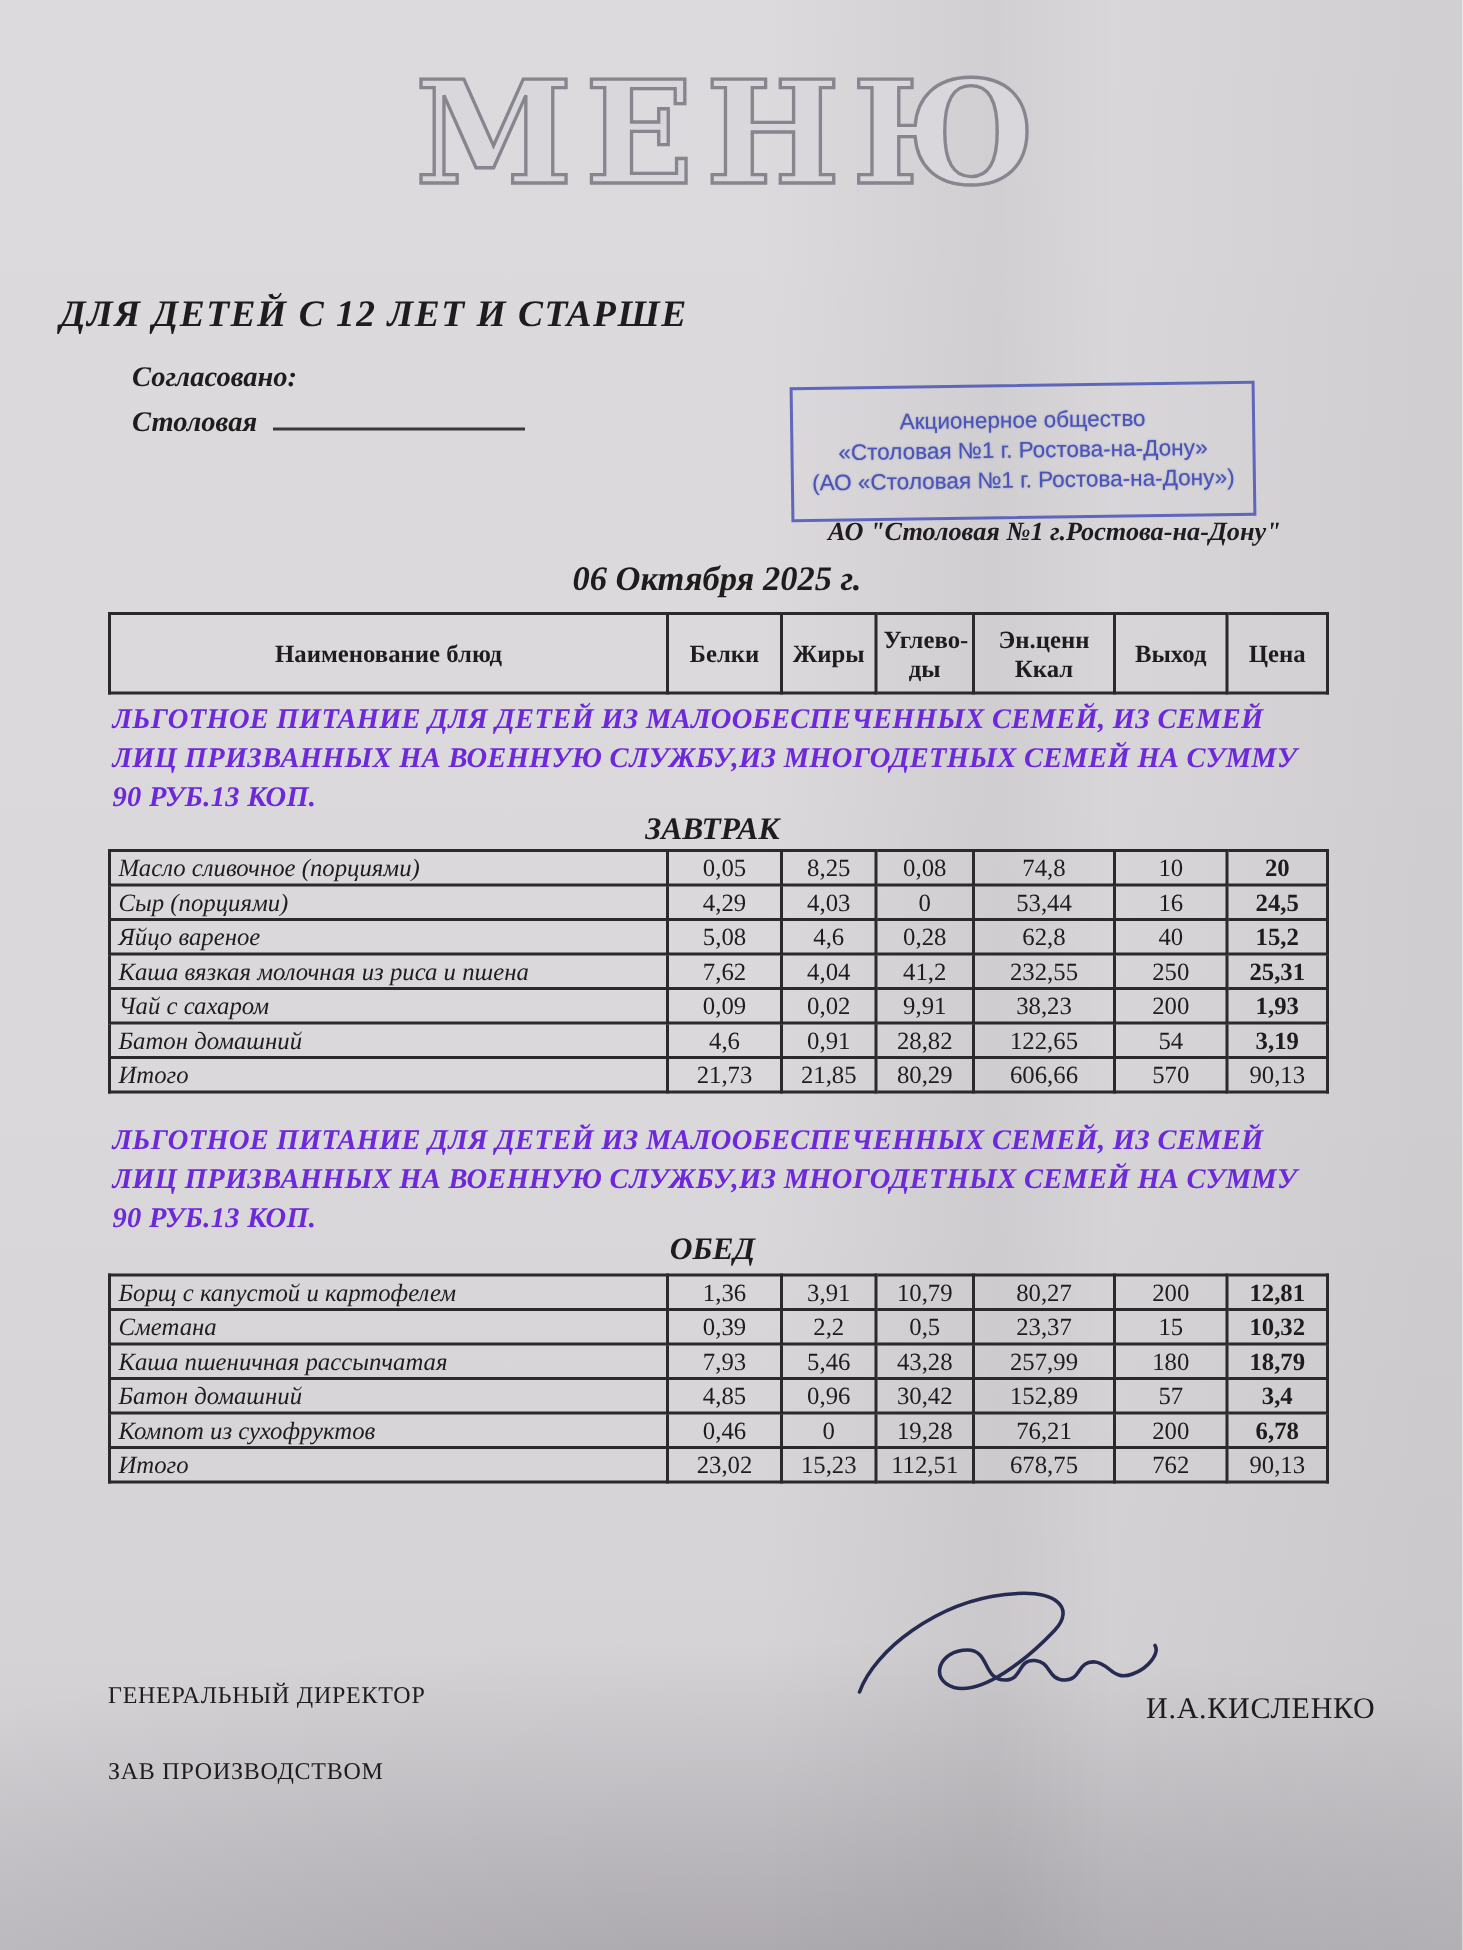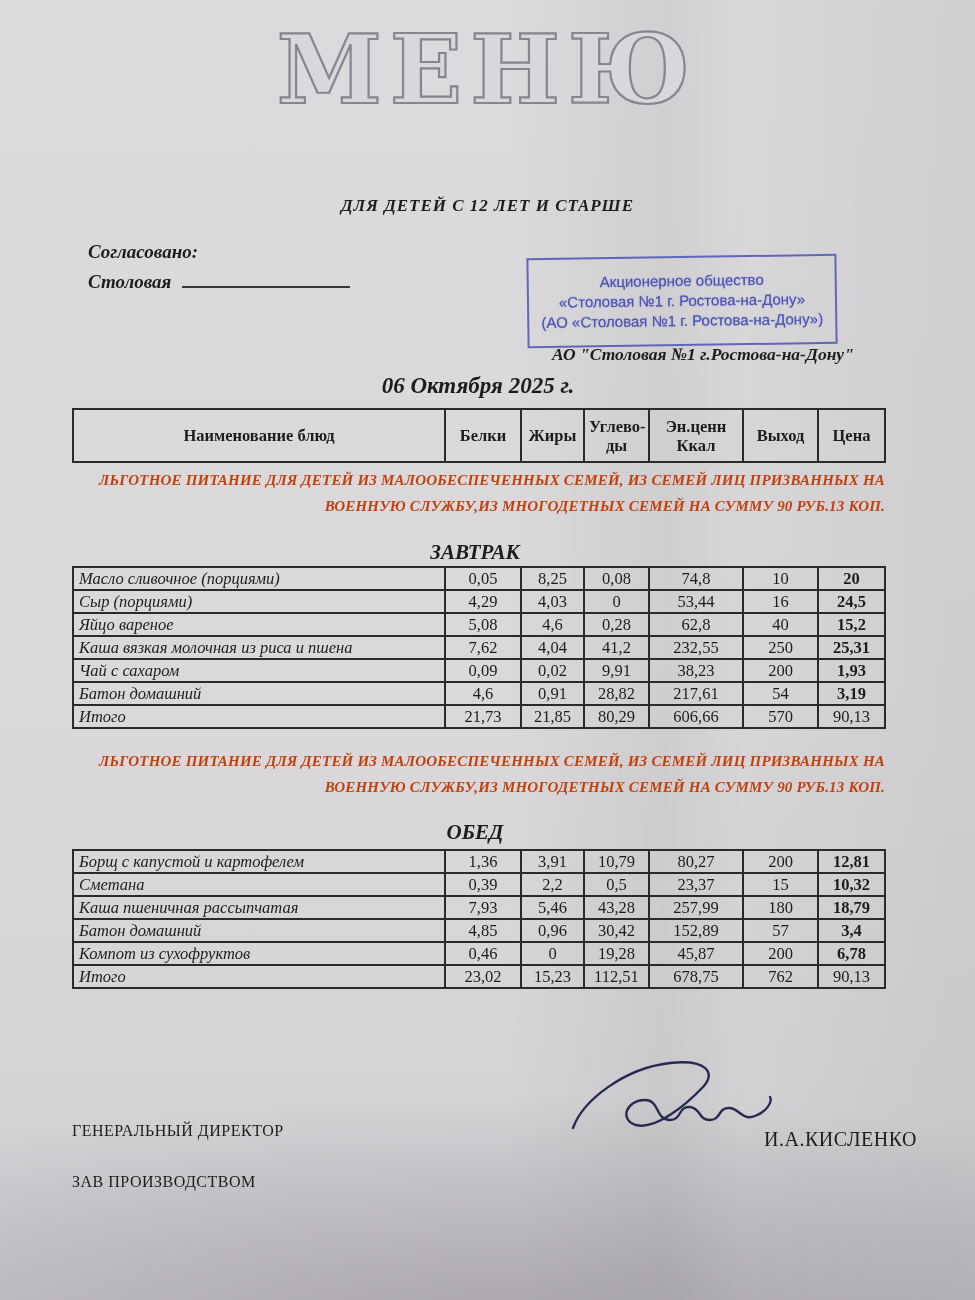--- a/index.html
+++ b/index.html
@@ -7,29 +7,29 @@
     width:975px;height:1300px;position:relative;overflow:hidden;
     font-family:"Liberation Serif",serif;color:#1e1c1c;
     background:
       linear-gradient(90deg, rgba(0,0,0,0) 52%, rgba(0,0,0,0.05) 68%, rgba(0,0,0,0.015) 76%, rgba(0,0,0,0.05) 97%),
       radial-gradient(140% 30% at 50% 102%, rgba(60,55,62,0.22), rgba(0,0,0,0) 60%),
       linear-gradient(180deg,#dcdadd 0%,#dad8db 55%,#d6d3d7 85%,#c9c6cb 100%);
   }
   .abs{position:absolute;}
   
   #main-title{
-    left:0;right:0;top:20px;text-align:center;
+    left:0;right:0;top:40px;text-align:center;
     font-family:"DejaVu Serif",serif;font-weight:bold;
     font-size:95px;letter-spacing:8px;line-height:1.05;
     color:#d9d7db;-webkit-text-stroke:2.2px #87858e;
     text-shadow:0 0 1px #9a98a0;
   }
   #subtitle{
-    left:0;right:0;top:196px;text-align:center;
-    font-size:17px;font-weight:bold;font-style:italic;letter-spacing:1px;
+    left:0;right:0;top:196px;
+    font-size:25px;font-weight:bold;font-style:italic;letter-spacing:1px;padding-left:40px;
   }
   #agreed-block{left:88px;top:237px;font-size:19px;font-weight:bold;font-style:italic;line-height:30px;}
   #agreed-block .sig-line{display:inline-block;border-bottom:2px solid #3a383c;height:14px;}
   
   #stamp{
     left:527px;top:256px;width:306px;height:86px;
     border:2.5px solid rgba(74,84,182,0.85);
     transform:rotate(-0.8deg);
     display:flex;flex-direction:column;justify-content:center;align-items:center;
     font-family:"Liberation Sans",sans-serif;font-size:15px;line-height:20px;
@@ -47,23 +47,23 @@
   #breakfast-table{top:566px;}
   #lunch-table{top:849px;}
   .menu-table td{height:21px;font-size:16.5px;line-height:18px;}
   .c-name{text-align:left;padding-left:5px;font-style:italic;}
   .c-num{text-align:center;}
   .c-price{font-weight:bold;}
   tr.total td{font-weight:normal;}
   tr.total td.c-name{font-style:italic;}
   
   .notice{
-    left:75px;width:810px;text-align:right;
-    font-size:15px;font-weight:bold;font-style:italic;line-height:26px;
-    color:#c2410c;letter-spacing:0.2px;
+    left:75px;width:810px;text-align:left;
+    font-size:19px;font-weight:bold;font-style:italic;line-height:26px;
+    color:#6d28d9;letter-spacing:0.2px;
   }
   #notice-1{top:467px;}
   #notice-2{top:748px;}
   .meal-heading{left:0;width:950px;text-align:center;font-size:21px;font-weight:bold;font-style:italic;}
   #breakfast-heading{top:540px;}
   #lunch-heading{top:820px;}
   
   #general-director{left:72px;top:1122px;font-size:16px;letter-spacing:0.5px;}
   #zav-production{left:72px;top:1173px;font-size:16px;letter-spacing:0.5px;}
   #signer-name{left:764px;top:1128px;font-size:20px;font-weight:normal;letter-spacing:0.5px;}
@@ -175,21 +175,21 @@
         <td class="c-num">9,91</td>
         <td class="c-num">38,23</td>
         <td class="c-num">200</td>
         <td class="c-num c-price">1,93</td>
       </tr>
       <tr>
         <td class="c-name">Батон домашний</td>
         <td class="c-num">4,6</td>
         <td class="c-num">0,91</td>
         <td class="c-num">28,82</td>
-        <td class="c-num">217,61</td>
+        <td class="c-num">122,65</td>
         <td class="c-num">54</td>
         <td class="c-num c-price">3,19</td>
       </tr>
       <tr class="total">
         <td class="c-name">Итого</td>
         <td class="c-num">21,73</td>
         <td class="c-num">21,85</td>
         <td class="c-num">80,29</td>
         <td class="c-num">606,66</td>
         <td class="c-num">570</td>
@@ -247,21 +247,21 @@
         <td class="c-num">30,42</td>
         <td class="c-num">152,89</td>
         <td class="c-num">57</td>
         <td class="c-num c-price">3,4</td>
       </tr>
       <tr>
         <td class="c-name">Компот из сухофруктов</td>
         <td class="c-num">0,46</td>
         <td class="c-num">0</td>
         <td class="c-num">19,28</td>
-        <td class="c-num">45,87</td>
+        <td class="c-num">76,21</td>
         <td class="c-num">200</td>
         <td class="c-num c-price">6,78</td>
       </tr>
       <tr class="total">
         <td class="c-name">Итого</td>
         <td class="c-num">23,02</td>
         <td class="c-num">15,23</td>
         <td class="c-num">112,51</td>
         <td class="c-num">678,75</td>
         <td class="c-num">762</td>

